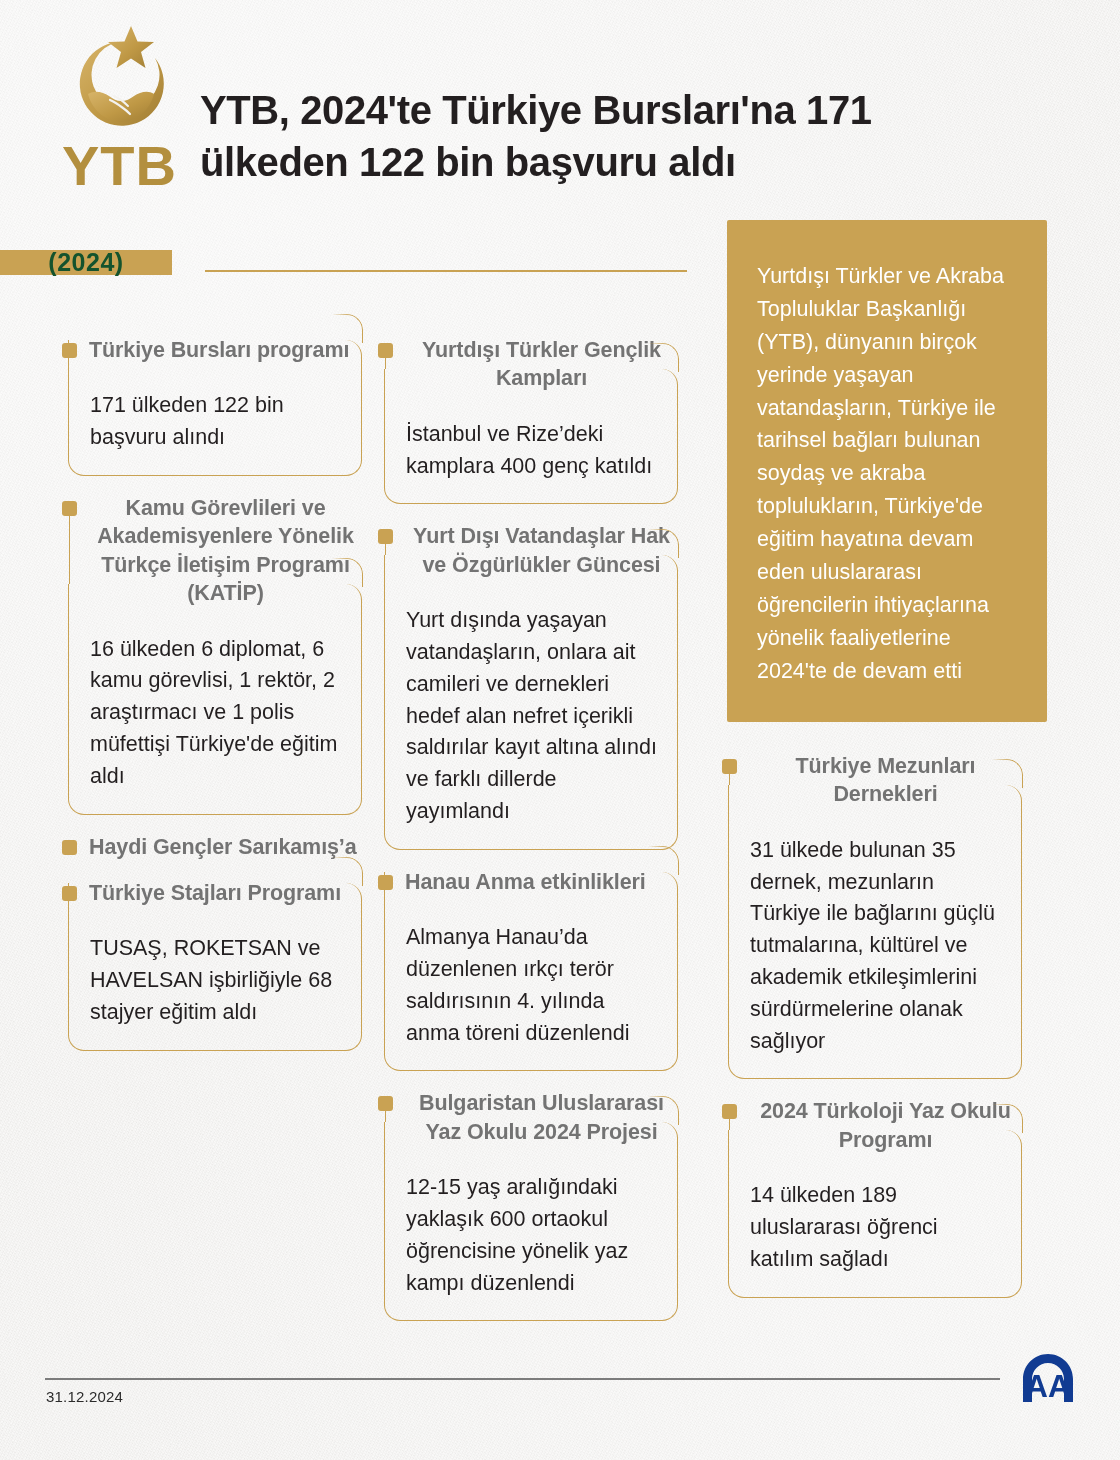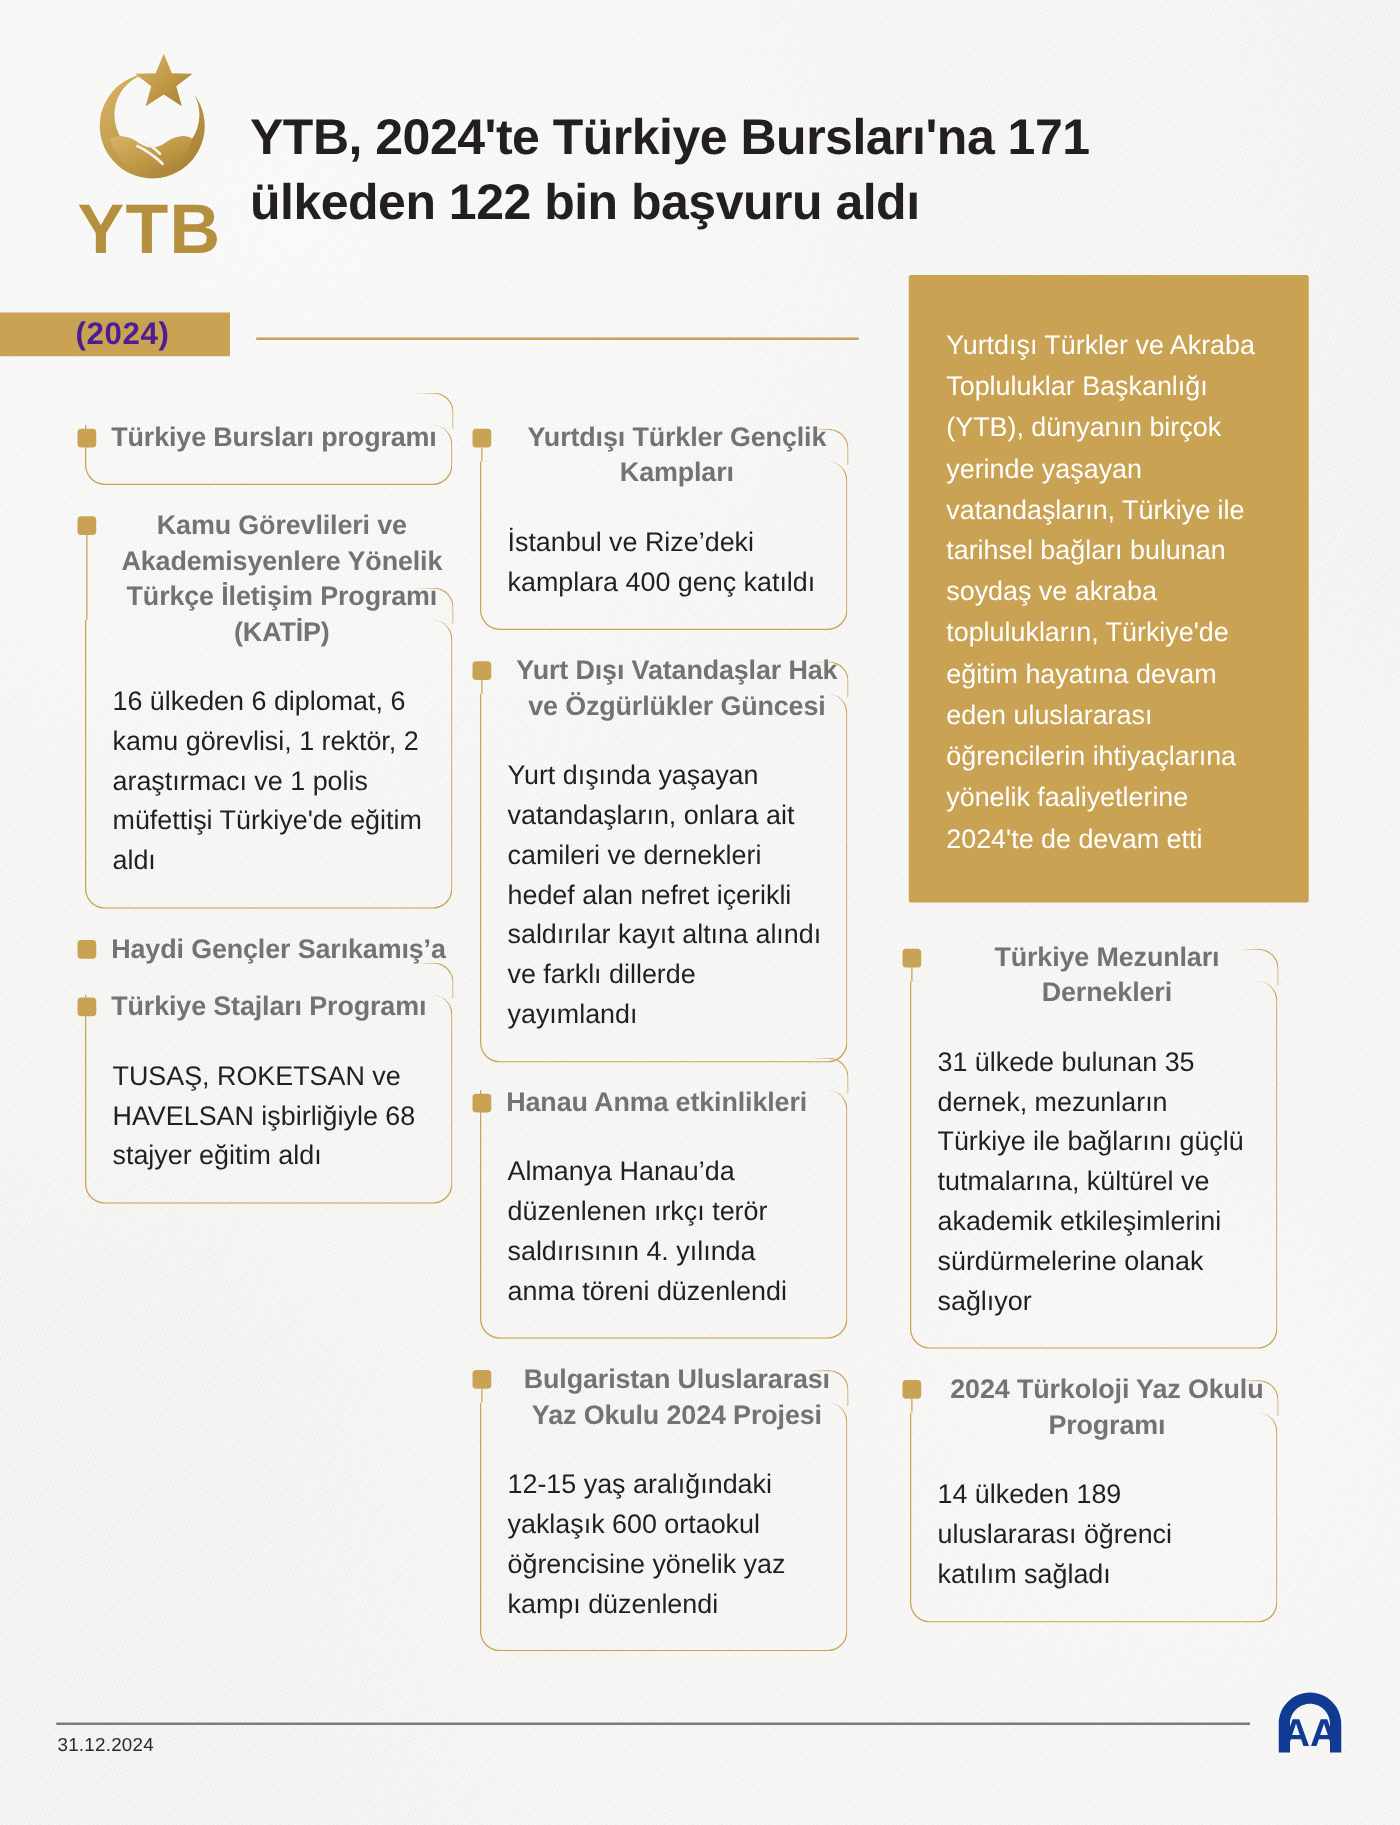--- a/index.html
+++ b/index.html
@@ -38,21 +38,21 @@
 
   
   .header {
     position: absolute;
     left: 0; top: 0;
     width: 1120px;
     height: 300px;
   }
   .logo-block {
     position: absolute;
-    left: 42px; top: 39px;
+    left: 42px; top: 22px;
     width: 155px;
     text-align: center;
   }
   .logo-mark { width: 130px; height: 120px; display: block; margin: 0 auto; }
   .logo-word {
     display: block;
     margin-top: -4px;
     font-size: 56px;
     font-weight: bold;
     letter-spacing: 1px;
@@ -69,30 +69,29 @@
     line-height: 1.30;
     font-weight: bold;
     letter-spacing: -0.4px;
     color: #231f20;
   }
 
   .year-badge {
     position: absolute;
     left: 0; top: 250px;
     width: 172px;
-    height: 35px;
-    background: #c9a253;
-    color: #4c1d95;
+    height: 25px;
+    background: #c9a253;
+    color: #14532d;
     font-size: 25px;
     font-weight: bold;
     display: flex;
     align-items: center;
     justify-content: center;
     letter-spacing: 0.5px;
-    padding-left: 12px;
   }
   .header-rule {
     position: absolute;
     left: 205px; top: 270px;
     width: 482px;
     height: 2px;
     background: #c9a253;
   }
 
   
@@ -256,20 +255,21 @@
   </div>
 
   <div class="col col-left">
     <div class="item">
       <div class="item-head">
         <span class="bullet"></span>
         <div class="item-title">Türkiye Bursları programı</div>
       </div>
       <div class="item-body-wrap">
         <span class="bracket"></span>
+        <div class="item-desc">171 ülkeden 122 bin başvuru alındı</div>
       </div>
     <span class="bracket-stem" style="top: 22px; height: 0px; left: 6.7px;"></span>
       </div>
 
     <div class="item">
       <div class="item-head">
         <span class="bullet"></span>
         <div class="item-title">Kamu Görevlileri ve Akademisyenlere Yönelik Türkçe İletişim Programı (KATİP)</div>
       </div>
       <div class="item-body-wrap">

